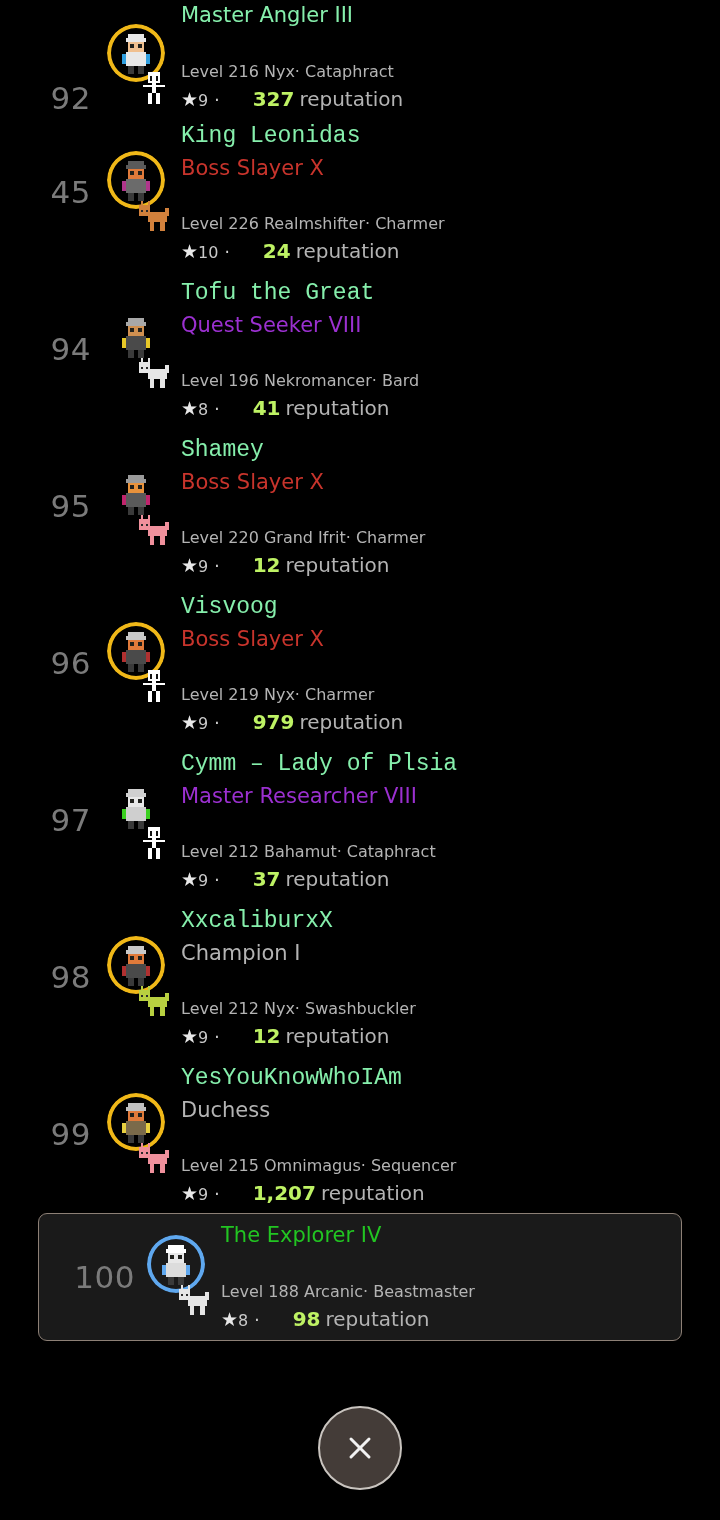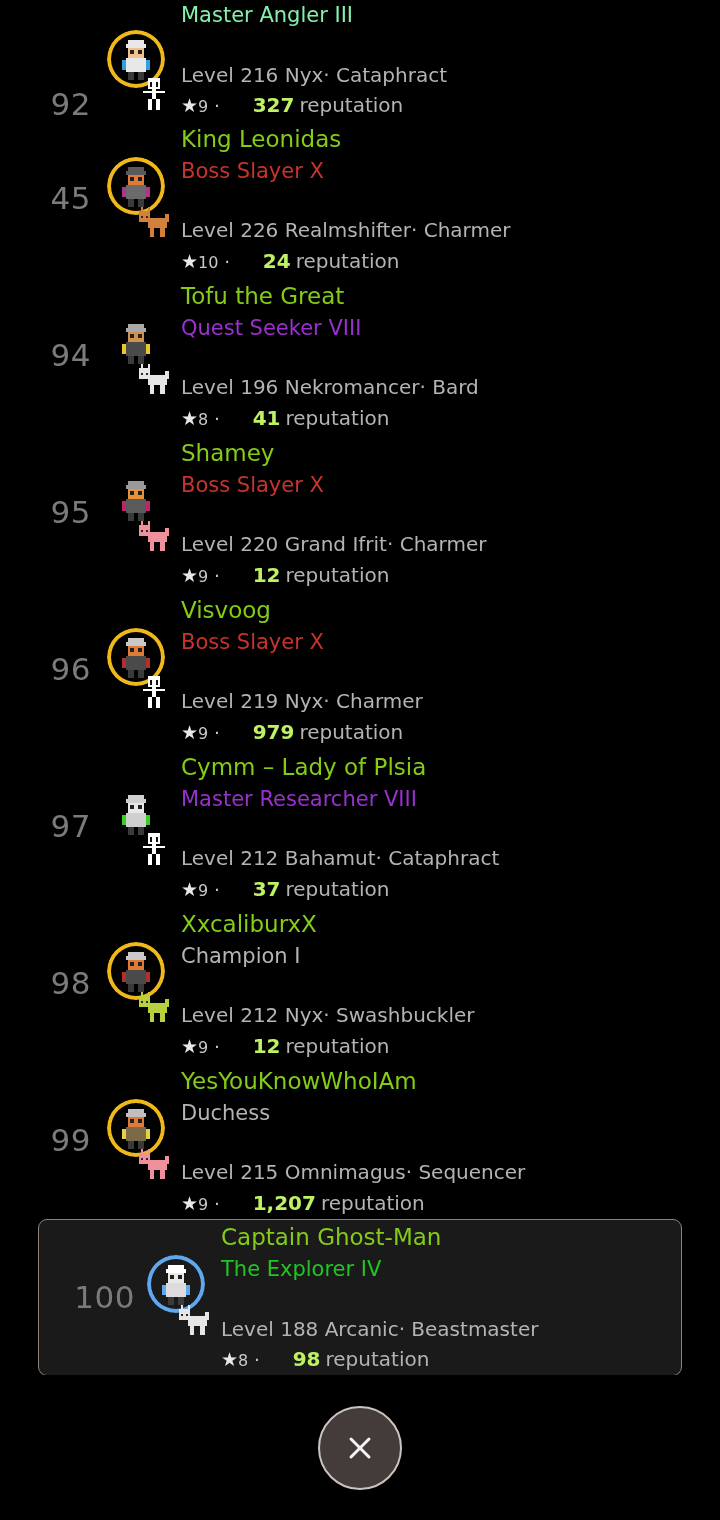--- a/index.html
+++ b/index.html
@@ -115,34 +115,35 @@
 
   .info {
     flex: 1 1 auto;
     min-width: 0;
     padding-left: 4px;
   }
 
   .player-name {
     font-size: 23px;
     font-weight: 400;
-    color: #84cc16;
+    color: #86efac;
     line-height: 1.48;
     white-space: nowrap;
+    font-family: Liberation Mono, monospace;
   }
 
   .player-title {
     font-size: 21px;
     font-weight: 400;
     line-height: 1.5;
     white-space: nowrap;
   }
 
   .player-meta {
-    font-size: 20px;
+    font-size: 16px;
     font-weight: 400;
     color: #b4b4b4;
     line-height: 1.52;
     white-space: nowrap;
     margin-top: 28px;
   }
 
   .player-rep {
     font-size: 20px;
     color: #b4b4b4;
@@ -587,21 +588,20 @@
     <rect x="2" y="6" width="1" height="1" fill="#2a2a2a"></rect>
     <rect x="4" y="6" width="1" height="1" fill="#2a2a2a"></rect>
     <rect x="5" y="7" width="9" height="5" fill="#e6e6e6"></rect>
     <rect x="13" y="5" width="2" height="4" fill="#e6e6e6"></rect>
     <rect x="6" y="12" width="2" height="4" fill="#e6e6e6"></rect>
     <rect x="11" y="12" width="2" height="4" fill="#e6e6e6"></rect>
   </svg>
     </div>
 
     <div class="info">
-      <div class="player-name">Captain Ghost-Man</div>
       <div class="player-title" style="color:#22c522">The Explorer IV</div>
       <div class="player-meta">Level 188 Arcanic· Beastmaster</div>
       <div class="player-rep">
         <span class="star-glyph">★</span>
           <span class="star-count">8</span>
           <span class="rep-sep">·</span>
           <span class="rep-value">98</span>
           <span class="rep-label">reputation</span>
       </div>
     </div>

